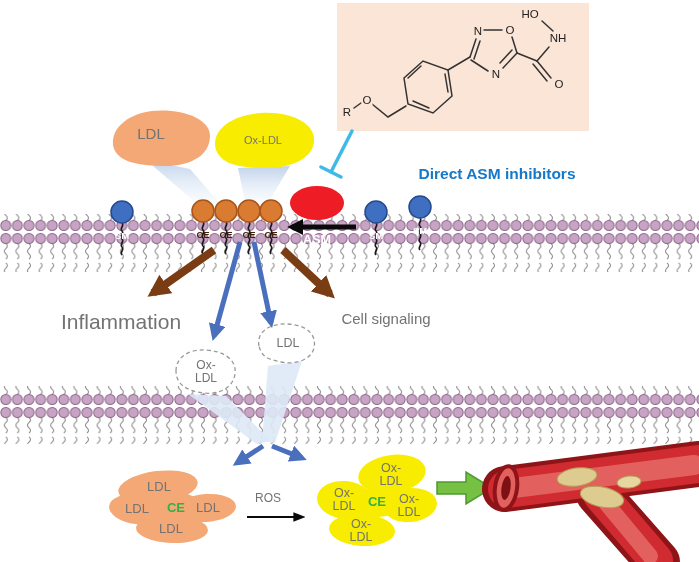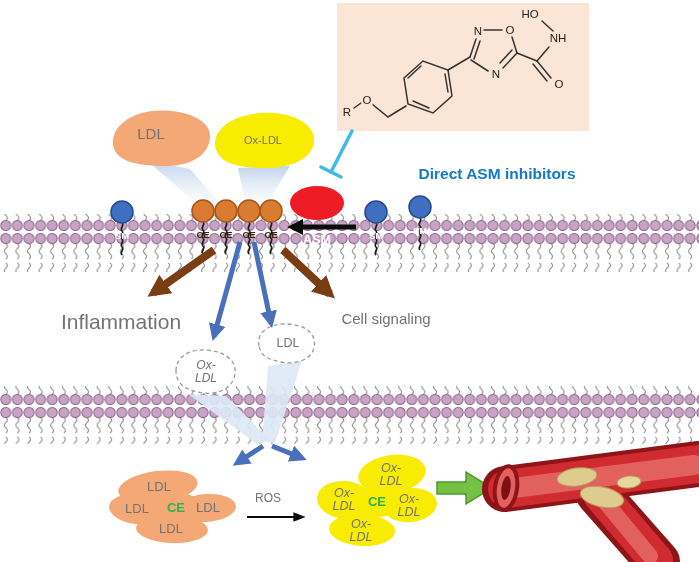--- a/index.html
+++ b/index.html
@@ -6,21 +6,21 @@
   .stage{position:relative;width:699px;height:562px;background:#ffffff;overflow:hidden;
          font-family:"Liberation Sans",sans-serif;}
   .layer{position:absolute;left:0;top:0;}
   .t{position:absolute;transform:translate(-50%,-50%);font-family:"Liberation Sans",sans-serif;
      color:#737373;white-space:nowrap;line-height:1.05;}
   .b{font-weight:bold;margin-top:24px;}
   .w{color:#fff;}
   .green{color:#2eb34a;font-weight:bold;}
   .blue{color:#1678c8;}
   .atom{font-size:11.5px;background:#fbe5d6;padding:0 1px;color:#222;}
-  .two{text-align:center;font-style:italic;}
+  .two{text-align:center;}
   .two span{display:block;}
 </style>
 </head>
 <body>
 
 <div class="stage">
 
   <svg class="layer" width="699" height="562" viewBox="0 0 699 562">
     <defs>
       <pattern id="lipidPat" width="11.6" height="58" patternUnits="userSpaceOnUse">

